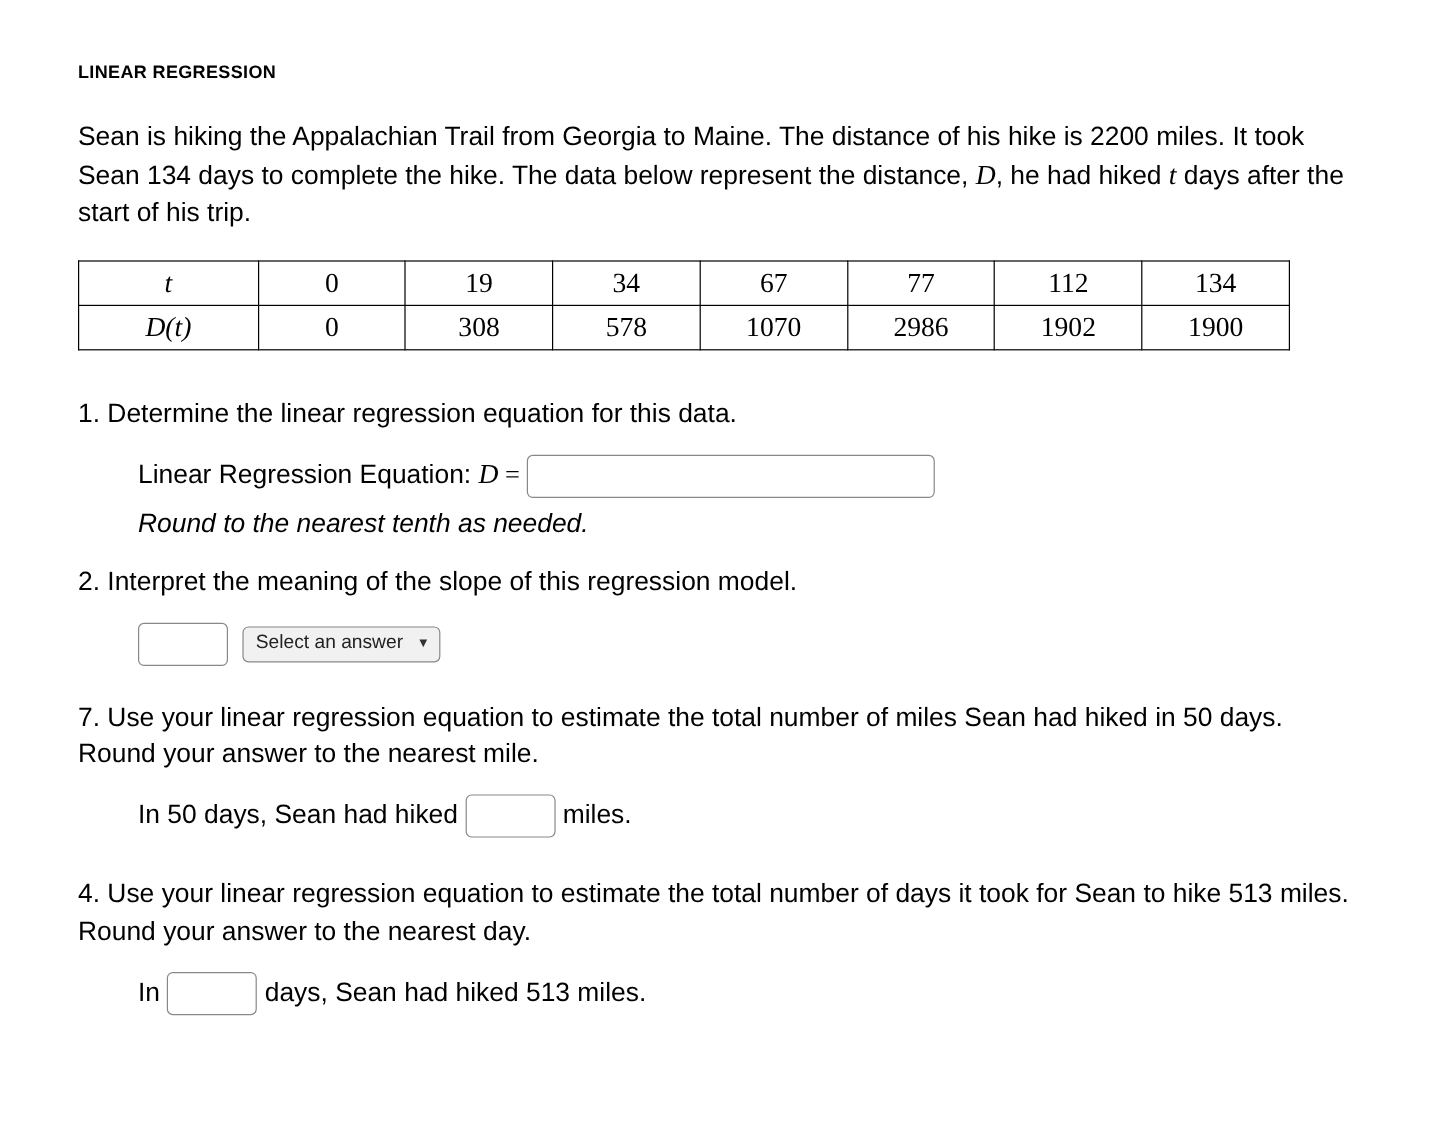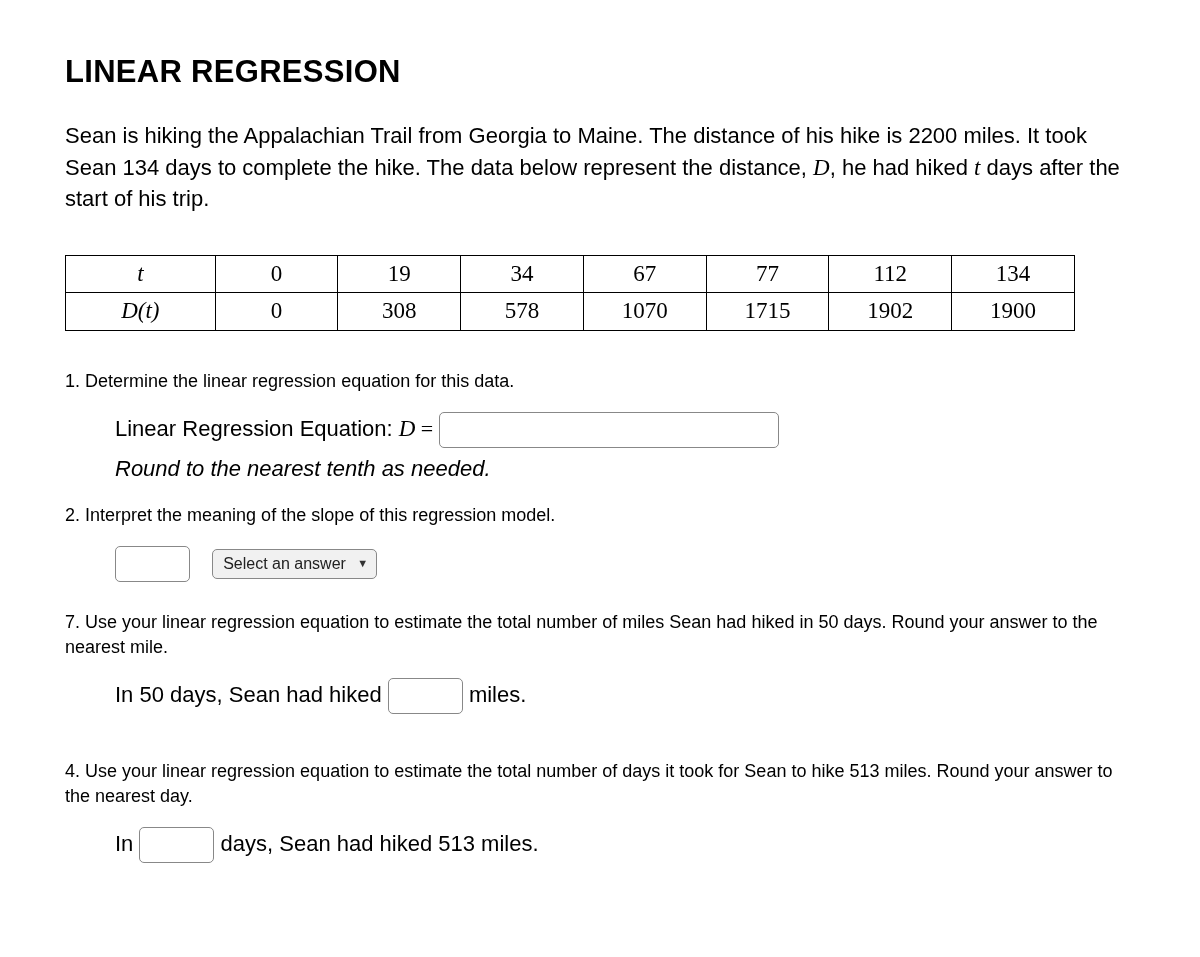--- a/index.html
+++ b/index.html
@@ -8,45 +8,45 @@
       font-size: 22px;
       color: #000;
       background: #fff;
       margin: 0;
       padding: 50px 65px 40px 65px;
       line-height: 1.4;
       width: 1200px;
     }
     .title {
       font-weight: 700;
-      font-size: 31px;
+      font-size: 15px;
       margin-bottom: 28px;
       letter-spacing: 0.3px;
     }
-    .intro { margin-bottom: 40px; font-size: 22px; }
+    .intro { margin-bottom: 24px; font-size: 22px; }
     .math-var { font-family: 'Times New Roman', serif; font-style: italic; font-size: 23px; }
     .data-table {
       border-collapse: collapse;
       width: 1010px;
       margin-bottom: 38px;
       font-family: 'Times New Roman', serif;
       font-size: 23px;
     }
     .data-table td {
       border: 1.5px solid #000;
       text-align: center;
       padding: 2px 0;
       height: 32px;
     }
     .data-table .hdr {
       width: 150px;
       font-style: italic;
     }
     .data-table .cell { width: 123px; }
-    .question { margin-bottom: 18px; font-size: 18px; }
+    .question { margin-bottom: 18px; font-size: 22px; }
     .indent { padding-left: 50px; margin-bottom: 18px; }
     .hint { font-style: italic; font-size: 22px; }
     .input-box {
       display: inline-block;
       border: 1.5px solid #888;
       border-radius: 5px;
       height: 36px;
       vertical-align: middle;
       background: #fff;
       padding: 0 4px;
@@ -96,45 +96,45 @@
     <td class="cell">77</td>
     <td class="cell">112</td>
     <td class="cell">134</td>
   </tr>
   <tr>
     <td class="hdr">D(t)</td>
     <td class="cell">0</td>
     <td class="cell">308</td>
     <td class="cell">578</td>
     <td class="cell">1070</td>
-    <td class="cell">1715</td>
+    <td class="cell">2986</td>
     <td class="cell">1902</td>
     <td class="cell">1900</td>
   </tr>
 </tbody>
   </table>
 
 <div class="question">1. Determine the linear regression equation for this data.</div>
 <div class="indent">
   <span>Linear Regression Equation: </span><span class="math-var">D</span><span class="eq-sign"> = </span>
   <input type="text" class="input-box input-wide" style="">
   <div class="hint" style="margin-top:6px;">Round to the nearest tenth as needed.</div>
 </div>
 
 <div class="question">2. Interpret the meaning of the slope of this regression model.</div>
 <div class="indent" style="margin-bottom:28px;">
   <input type="text" class="input-box input-small" style="">
-  <span class="select-box" style="margin-left:16px;">
+  <span class="select-box" style="margin-left:6px;">
     <span>Select an answer</span>
     <span class="tri">▼</span>
   </span>
 </div>
 
 <div class="question">7. Use your linear regression equation to estimate the total number of miles Sean had hiked in 50 days. Round your answer to the nearest mile.</div>
-<div class="indent" style="margin-bottom:45px;">
+<div class="indent" style="margin-bottom:32px;">
   <span>In 50 days, Sean had hiked </span>
   <input type="text" class="input-box input-small" style="">
   <span> miles.</span>
 </div>
 
 <div class="question">4. Use your linear regression equation to estimate the total number of days it took for Sean to hike 513 miles. Round your answer to the nearest day.</div>
 <div class="indent">
   <span>In </span>
   <input type="text" class="input-box input-small" style="">
   <span> days, Sean had hiked 513 miles.</span>

